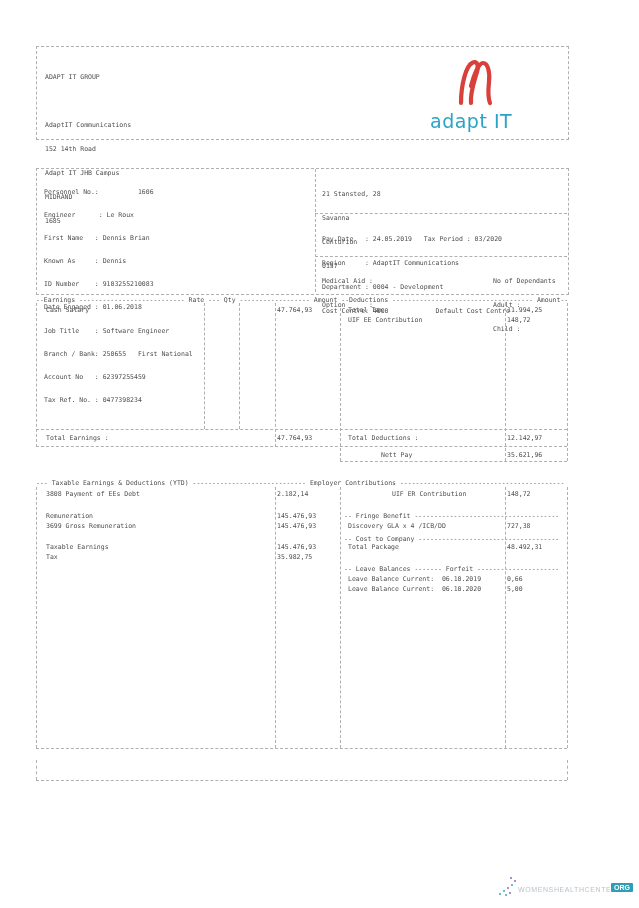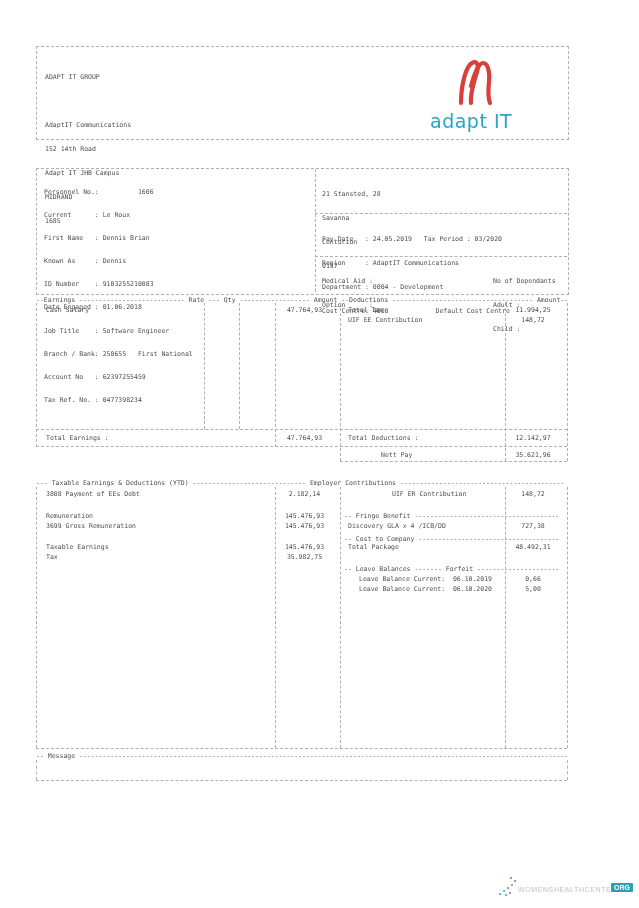--- a/index.html
+++ b/index.html
@@ -3,21 +3,21 @@
 <meta charset="utf-8">
 <style>
   html,body{margin:0;padding:0;background:#ffffff;}
   .page{position:relative;width:639px;height:908px;background:#ffffff;overflow:hidden;
         font-family:"DejaVu Sans Mono",monospace;}
   .mono{position:absolute;font-family:"DejaVu Sans Mono",monospace;font-size:6.5px;
         line-height:8px;color:#4f4f4f;white-space:pre;}
   .lines div{white-space:pre;}
   .lh71 div{line-height:7.1px;}
   .lh80 div{line-height:8px;}
-  .amt{text-align:center;}
+  .amt{text-align:left;}
   .box{position:absolute;border:1px dashed #b0b0b0;}
   .vline{position:absolute;width:0;border-left:1px dashed #b0b0b0;}
   .hline{position:absolute;height:0;border-top:1px dashed #b0b0b0;}
   .logo-word{position:absolute;font-family:"DejaVu Sans",sans-serif;font-size:19px;
              letter-spacing:0.5px;color:#2aa3c6;text-align:left;}
   .wm-text{position:absolute;font-family:"Liberation Sans",sans-serif;font-size:7px;
            letter-spacing:0.6px;color:#b9c3cc;}
   .wm-badge{position:absolute;font-family:"Liberation Sans",sans-serif;font-size:7px;
             font-weight:bold;color:#ffffff;background:#2f9eb5;padding:1px 3px;border-radius:1px;}
   .dot{position:absolute;width:2px;height:2px;border-radius:50%;}
@@ -47,21 +47,21 @@
       <path d="M15 29 C18 17 23 6 27 6 C32 6 34 15 33 25 C32 34 32 41 34 46" fill="none" stroke="#d8403a" stroke-width="4.2" stroke-linecap="round"></path>
     </svg>
     <div class="logo-word" style="left:0;top:55px;width:112px;">adapt IT</div>
   </div>
 
   <div class="box" style="left:36px;top:168px;width:531px;height:125px;"></div>
   <div class="vline" style="left:315px;top:169px;height:123px;"></div>
 
   <div class="mono lines lh71" style="left:44px;top:173px;">
     <div>Personnel No.:          1606</div>
-    <div>Current      : Le Roux</div>
+    <div>Engineer      : Le Roux</div>
     <div>First Name   : Dennis Brian</div>
     <div>Known As     : Dennis</div>
     <div>ID Number    : 9103255210083</div>
     <div>Date Engaged : 01.06.2018</div>
     <div>Job Title    : Software Engineer</div>
     <div>Branch / Bank: 250655   First National</div>
     <div>Account No   : 62397255459</div>
     <div>Tax Ref. No. : 0477398234</div>
   </div>
 
@@ -152,21 +152,20 @@
   <div class="mono amt" style="left:507px;top:543px;width:52px;">48.492,31</div>
 
   <div class="mono" style="left:344px;top:565px;">-- Leave Balances ------- Forfeit ---------------------</div>
   <div class="mono amt" style="left:348px;top:575px;width:155px;">Leave Balance Current:  06.10.2019</div>
   <div class="mono amt" style="left:507px;top:575px;width:52px;">0,66</div>
   <div class="mono amt" style="left:348px;top:585px;width:155px;">Leave Balance Current:  06.10.2020</div>
   <div class="mono amt" style="left:507px;top:585px;width:52px;">5,00</div>
 
   <div class="hline" style="left:36px;top:748px;width:531px;"></div>
 
-  <div class="mono" style="left:36px;top:752px;">-- Message -----------------------------------------------------------------------------------------------------------------------------</div>
   <div class="vline" style="left:36px;top:760px;height:20px;"></div>
   <div class="vline" style="left:567px;top:760px;height:20px;"></div>
   <div class="hline" style="left:36px;top:780px;width:531px;"></div>
 
   <div style="position:absolute;left:495px;top:874px;width:140px;height:26px;">
     <div style="position:absolute;left:0;top:0;width:24px;height:24px;">
       <span class="dot dot-t" style="left:4px;top:19px;"></span>
       <span class="dot dot-t" style="left:8px;top:16px;"></span>
       <span class="dot dot-p" style="left:12px;top:13px;"></span>
       <span class="dot dot-t" style="left:16px;top:10px;"></span>

